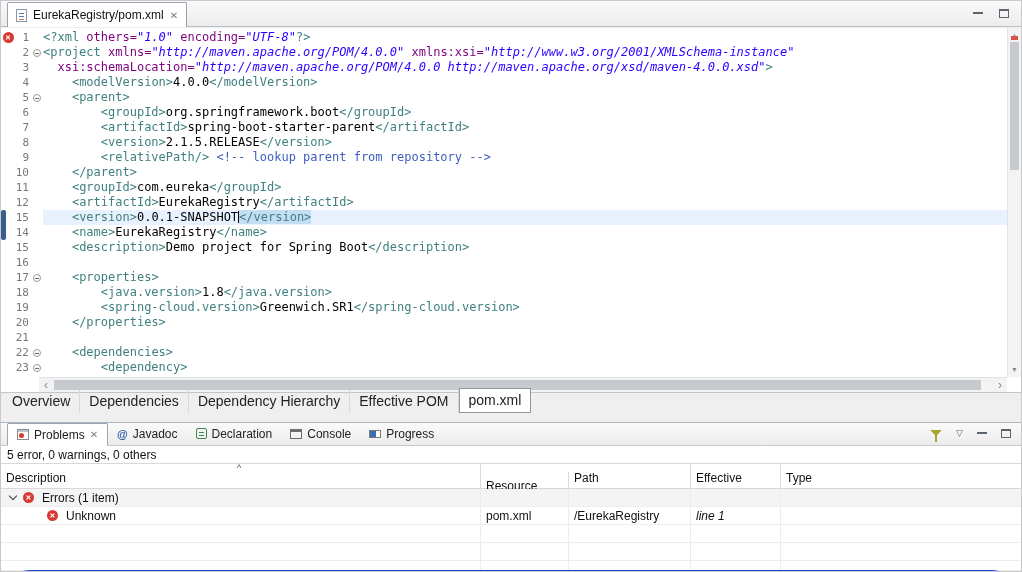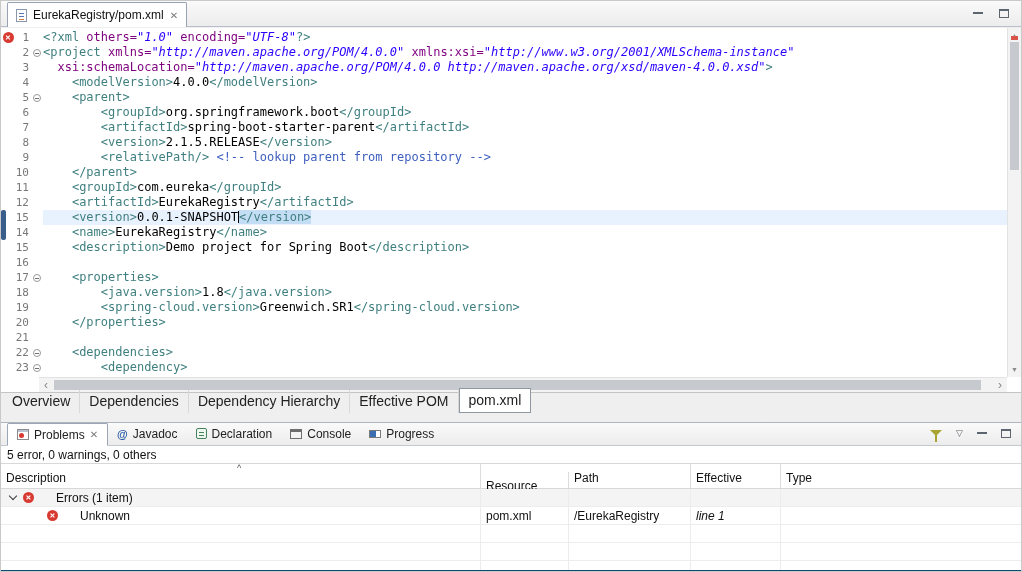--- a/index.html
+++ b/index.html
@@ -55,21 +55,21 @@
   .harrow.left { left: 0; } .harrow.right { right: 0; }
   .hthumb { position: absolute; top: 2px; left: 15px; right: 26px; height: 10px; background: #c6cace; }
 
   
   .btabs { position: absolute; top: 391px; left: 0; right: 0; height: 21px; background: #efefef;
     border-top: 1px solid #c4c4c4; display: flex; align-items: flex-end; padding-left: 2px; }
   .btab { font-size: 14px; color: #222; padding: 3px 9px 4px 9px; border-right: 1px solid #d8d8d8; }
   .btab.sel { background: #fff; border: 1px solid #8f98a3; position: relative; margin-top: -2px; z-index: 1; padding: 3px 9px 4px 9px; }
 
   
-  .problems { position: absolute; top: 421px; left: 0; right: 0; bottom: 0; background: #0c4a6e; }
+  .problems { position: absolute; top: 421px; left: 0; right: 0; bottom: 0; background: #1d4ed8; border-radius: 28px; }
   .ptabbar { position: absolute; top: 0; left: 0; right: 0; height: 24px;
     background: linear-gradient(#fafafa, #ececec); border-top: 1px solid #b0b5bd; border-bottom: 1px solid #c3c9d0;
     display: flex; align-items: flex-end; padding-left: 6px; }
   .ptab { height: 23px; display: flex; align-items: center; gap: 5px; padding: 0 9px; font-size: 12px; color: #222; }
   .ptab.sel { background: #fff; border: 1px solid #9aa5b5; border-bottom: 1px solid #fff; margin-bottom: -1px; border-radius: 2px 2px 0 0; z-index: 2; }
   .ptoolbar { margin-left: auto; margin-right: 10px; display: flex; align-items: center; gap: 14px; height: 24px; }
   .view-menu { font-size: 9px; color: #5d6570; }
   .problems-icon { position: relative; width: 12px; height: 11px; border: 1px solid #8a8a8a; background: #fff; display: inline-block; }
   .problems-icon::before { content: ""; position: absolute; left: 0; right: 0; top: 0; height: 2px; background: #b9c3d2; }
   .problems-icon::after { content: ""; position: absolute; left: 1px; bottom: 1px; width: 5px; height: 5px; border-radius: 50%; background: #d73a31; }
@@ -92,21 +92,21 @@
   .pbody { position: relative; height: calc(100% - 27px); overflow: hidden; }
   .prow { display: flex; height: 18px; line-height: 18px; border-bottom: 1px solid #ededed; font-size: 12px; color: #111; background: #fff; }
   .prow.group { background: #f4f4f4; }
   .pcell { overflow: hidden; white-space: nowrap; }
   .pcell.desc { flex: 0 0 480px; display: flex; align-items: center; }
   .pcell.c1 { flex: 0 0 88px; padding-left: 5px; } .pcell.c2 { flex: 0 0 122px; padding-left: 5px; }
   .pcell.c3 { flex: 0 0 90px; padding-left: 5px; font-style: italic; } .pcell.c4 { flex: 1; padding-left: 5px; }
   .chev { width: 6px; height: 6px; border-right: 1.5px solid #3b3b3b; border-bottom: 1.5px solid #3b3b3b;
     transform: rotate(45deg); margin: -3px 7px 0 9px; }
   .err-badge.indent { margin-left: 46px; }
-  .ptext { margin-left: 22px; }
+  .ptext { margin-left: 8px; }
   .vline { position: absolute; top: 0; bottom: 0; width: 1px; background: #ececec; pointer-events: none; }
 </style>
 </head>
 <body>
 
 <div class="window">
 
   <div class="etabbar">
     <div class="etab">
       <span class="file-icon"></span>

